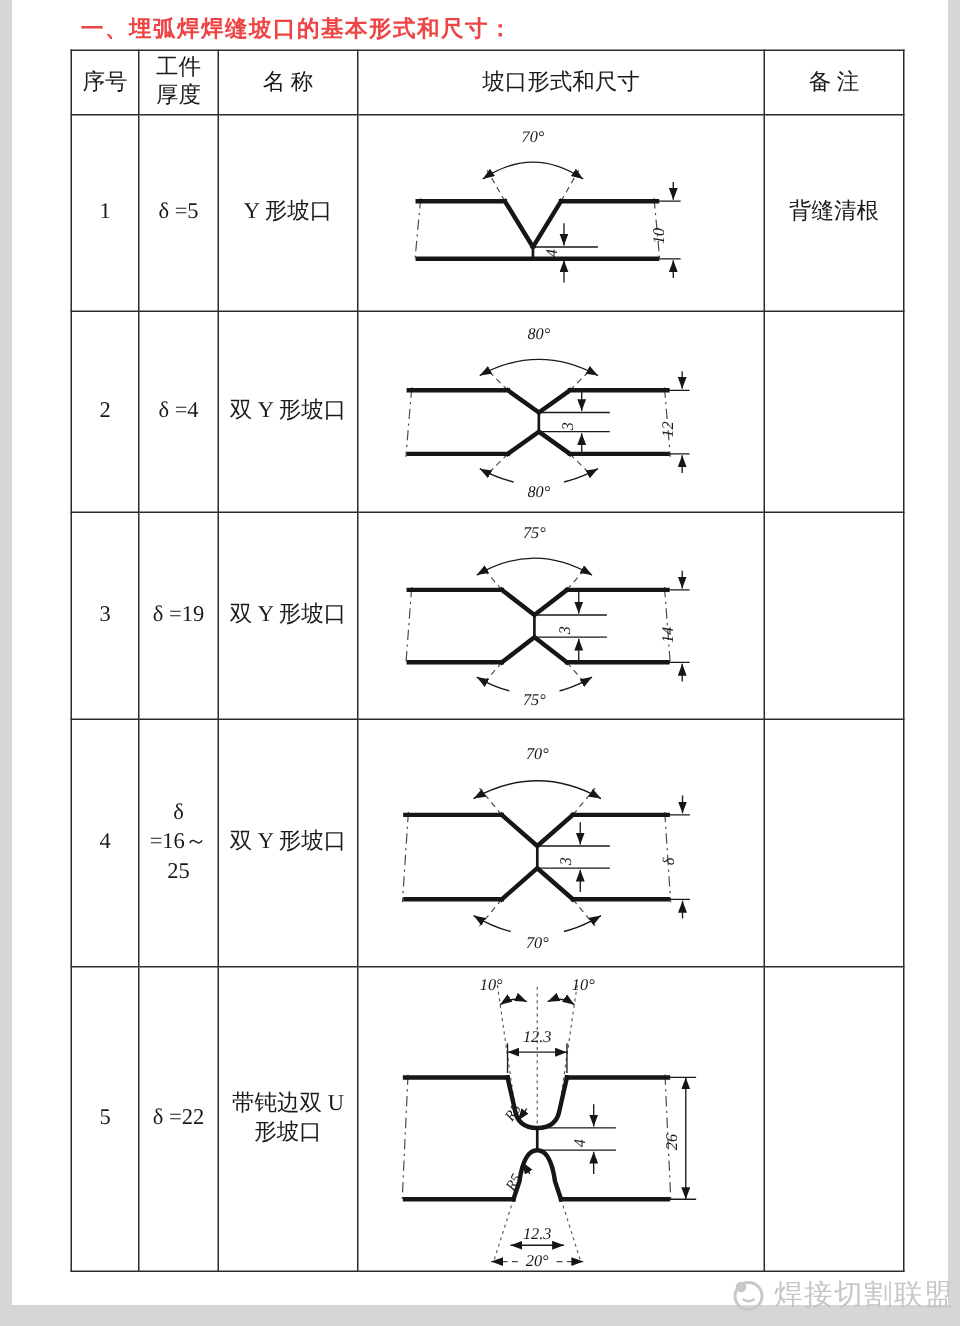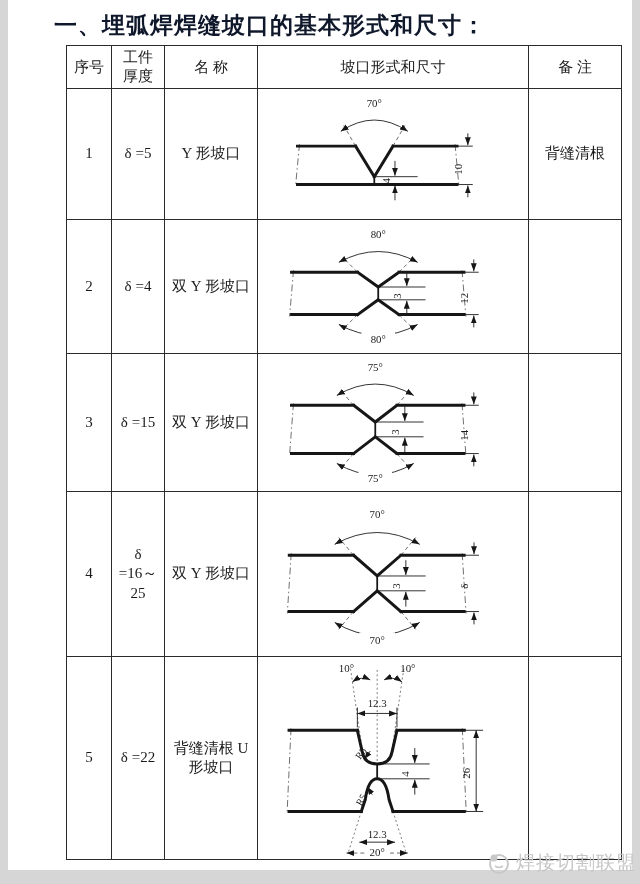--- a/index.html
+++ b/index.html
@@ -8,41 +8,41 @@
     background:#d6d6d6;
     font-family:"Liberation Serif", serif;
     position:relative;
     overflow:hidden;
   }
   .page{
     position:absolute;left:8px;top:0;right:8px;bottom:14px;
     background:#ffffff;
   }
   .title{
-    font-size:23px;font-weight:bold;color:#0f172a;
+    font-size:15px;font-weight:bold;color:#ef4444;
     margin:10px 0 4px 46px;
     letter-spacing:1px;
     white-space:pre;
   }
   table.grid{
     border-collapse:collapse;
-    margin-left:58px;
+    margin-left:39px;
     table-layout:fixed;
   }
   table.grid td, table.grid th{
     border:1.4px solid #2b2b2b;
     padding:0;
     text-align:center;
     vertical-align:middle;
     color:#1a1a1a;
     font-weight:normal;
   }
   th{font-size:15px;white-space:pre-line;line-height:1.25;}
   td.txt{font-size:15px;white-space:pre-line;line-height:1.3;}
-  td.diagram{vertical-align:middle;}
+  td.diagram{vertical-align:middle;font-style:italic;}
   td.diagram svg{display:block;margin:0 auto;}
   svg text{font-family:"Liberation Serif", serif;font-size:11px;fill:#1a1a1a;}
   svg text.small{font-size:10px;}
   .k{stroke:#161616;stroke-width:3;fill:none;stroke-linecap:square;}
   .r{stroke:#161616;stroke-width:1.8;fill:none;}
   .t{stroke:#1a1a1a;stroke-width:0.9;fill:none;}
   .dd{stroke:#4a4a4a;stroke-width:0.8;fill:none;stroke-dasharray:7 3 1.5 3;}
   .ds{stroke:#4a4a4a;stroke-width:0.8;fill:none;stroke-dasharray:4 3;}
   .dt{stroke:#5a5a5a;stroke-width:0.8;fill:none;stroke-dasharray:2 2.5;}
   .wm{
@@ -138,21 +138,21 @@
           <path class="t" d="M217 39 V51" marker-end="url(#d2a)"></path>
           <path class="t" d="M217 108 V96" marker-end="url(#d2a)"></path>
           <text transform="translate(211 84) rotate(-90)">12</text>
         </svg>
       </td>
       <td class="txt"></td>
     </tr>
 
     <tr style="height:138px">
       <td class="txt">3</td>
-      <td class="txt">δ =15</td>
+      <td class="txt">δ =19</td>
       <td class="txt">双 Y 形坡口</td>
       <td class="diagram">
         <svg width="269" height="136" viewBox="0 0 271 138">
           <defs>
             <marker id="d3a" markerWidth="9" markerHeight="8" refX="8" refY="3" orient="auto-start-reverse" markerUnits="userSpaceOnUse">
               <path d="M0 0 L8 3 L0 6 Z" fill="#161616"></path>
             </marker>
           </defs>
           <path class="dd" d="M34 49 L30 102 M205 49 L209 102"></path>
           <path class="ds" d="M95 51 L82 36 M139 51 L152 36 M95 100 L82 115 M139 100 L152 115"></path>
@@ -207,21 +207,21 @@
           <path class="t" d="M217 133 V121" marker-end="url(#d4a)"></path>
           <text transform="translate(211 97) rotate(-90)">δ</text>
         </svg>
       </td>
       <td class="txt"></td>
     </tr>
 
     <tr style="height:203px">
       <td class="txt">5</td>
       <td class="txt">δ =22</td>
-      <td class="txt">背缝清根 U
+      <td class="txt">带钝边双 U
 形坡口</td>
       <td class="diagram">
         <svg width="269" height="201" viewBox="0 0 271 203">
           <defs>
             <marker id="d5a" markerWidth="9" markerHeight="8" refX="8" refY="3" orient="auto-start-reverse" markerUnits="userSpaceOnUse">
               <path d="M0 0 L8 3 L0 6 Z" fill="#161616"></path>
             </marker>
           </defs>
           <path class="dd" d="M32 71 L28 157 M205 71 L209 157"></path>
           <path class="dt" d="M119 104 V10 M104 93 L92 10 M134 93 L146 10 M103 155 L90 196 M135 155 L148 196"></path>

